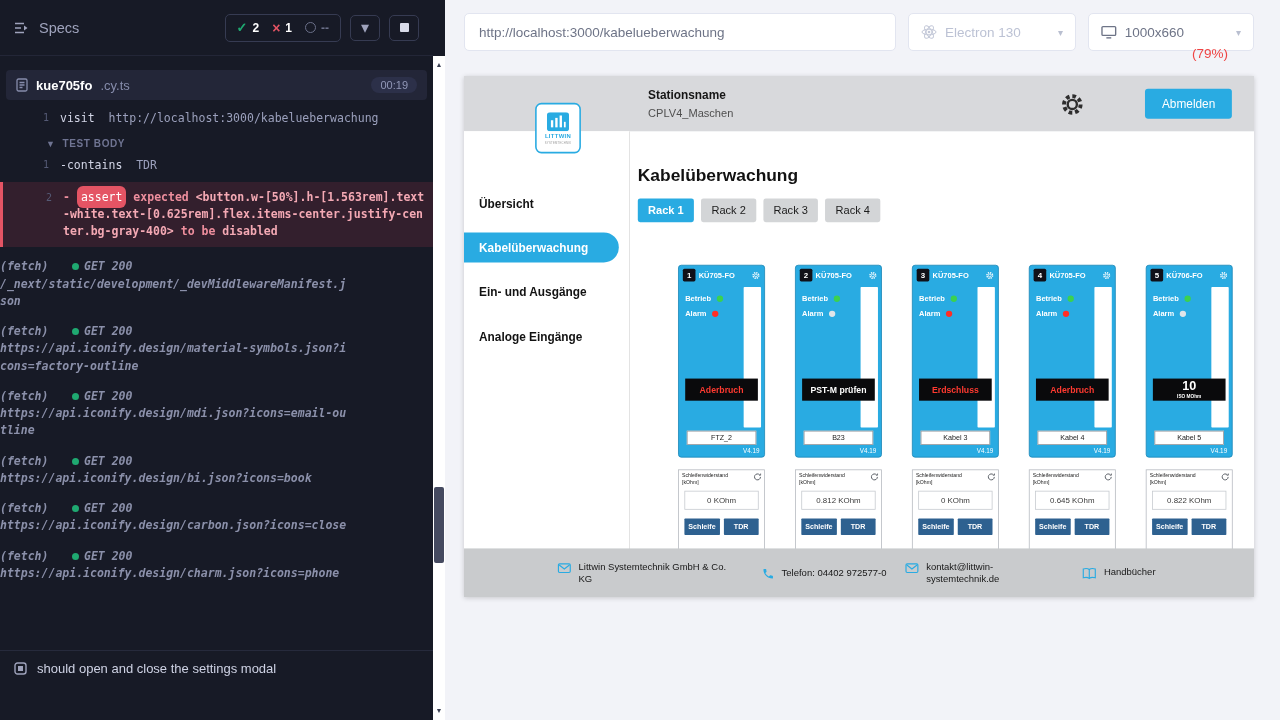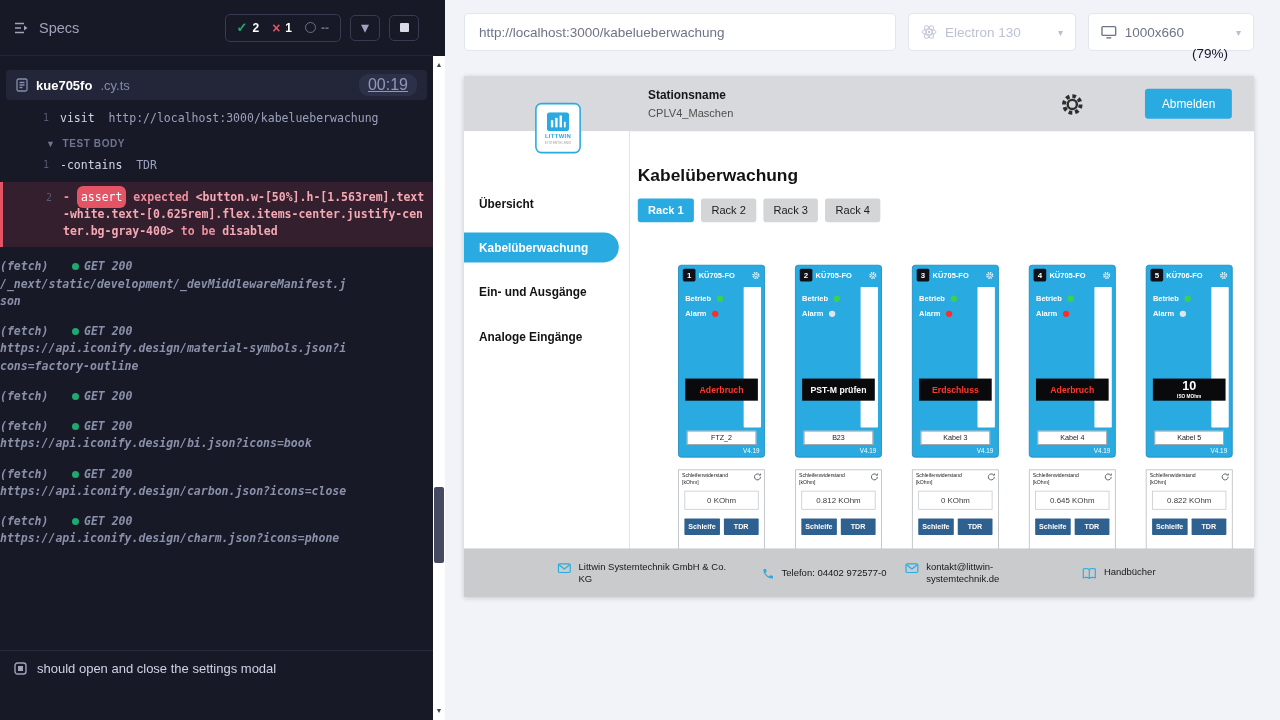--- a/index.html
+++ b/index.html
@@ -16,21 +16,21 @@
   .stat .s-pass { color:#1fa971; font-size:13px; }
   .stat .s-fail { color:#e45464; font-size:14px; }
   .stat .s-pend { width:11px; height:11px; border:1.5px solid #6b7089; border-radius:50%; display:inline-block; }
   .stat .pend-num { color:#6b7089; }
   .icon-btn { width:30px; height:26px; border:1px solid #363b52; border-radius:5px; display:flex; align-items:center; justify-content:center; color:#9fa3bc; cursor:pointer; }
   .stop-sq { width:9px; height:9px; background:#d8dbe8; border-radius:1px; }
 
   .spec-bar { height:30px; margin:14px 6px 0; background:#232638; border-radius:4px; display:flex; align-items:center; gap:8px; padding:0 10px; flex-shrink:0; }
   .spec-name { color:#fff; font-weight:bold; font-size:13px; }
   .spec-ext { color:#868cab; font-size:13px; }
-  .spec-timer { margin-left:auto; color:#9298b8; font-size:16px; background:#2c3049; padding:2px 9px; border-radius:9px;text-decoration:underline; }
+  .spec-timer { margin-left:auto; color:#9298b8; font-size:11px; background:#2c3049; padding:2px 9px; border-radius:9px; }
 
   .log { flex:1; overflow:hidden; font-family:"DejaVu Sans Mono", monospace; font-size:11.5px; padding-top:8px; }
   .lrow { display:flex; padding:2px 8px 2px 0; }
   .lnum { width:60px; flex-shrink:0; text-align:right; padding-right:11px; color:#555a75; font-size:10px; padding-top:2px; }
   .lbody { flex:1; min-width:0; color:#9ba0bc; line-height:1.5; word-break:break-word; }
   .cmd { color:#d2d5e6; }
   .section-row { display:flex; align-items:center; gap:7px; padding:9px 8px 6px 46px; color:#6f7492; font-family:"Liberation Sans", sans-serif; font-size:10px; font-weight:bold; letter-spacing:0.6px; cursor:pointer; }
   .sec-chev { font-size:9px; color:#6f7492; }
   .assert-row { background:#331f2d; border-left:3px solid #e45464; margin:5px 0; padding:7px 8px 7px 0; }
   .assert-row .lnum { padding-top:3px; }
@@ -58,21 +58,21 @@
   .rs-thumb { position:absolute; top:431px; left:1px; width:10px; height:76px; background:#454a60; border-radius:2px; cursor:pointer; }
 
   
   .browser { flex:1; background:#f2f3f8; display:flex; flex-direction:column; }
   .topbar { height:64px; display:flex; align-items:center; gap:12px; padding:0 26px 0 19px; flex-shrink:0; }
   .url-box { flex:1; height:38px; background:#fff; border:1px solid #e2e5f0; border-radius:5px; display:flex; align-items:center; padding:0 14px; color:#6e7487; font-size:13.5px; cursor:text; }
   .select-box { height:38px; background:#fff; border:1px solid #e2e5f0; border-radius:5px; display:flex; align-items:center; gap:8px; padding:0 12px; font-size:13.5px; cursor:pointer; flex-shrink:0; }
   .browser-select { width:168px; color:#bcc2d4; }
   .viewport-select { width:166px; color:#6e7487; }
   .chev { margin-left:auto; color:#b9bfd0; font-size:10px; }
-  .zoom-dim { color:#0f172a;margin-top:42px; }
+  .zoom-dim { color:#ef4444;margin-top:42px; }
 
   
   .aut-frame { width:790px; height:521px; margin:12px 26px 0 19px; background:#fff; box-shadow:0 1px 5px rgba(0,0,0,0.18); overflow:hidden; position:relative; }
   .aut { width:1000px; height:660px; transform:scale(0.79); transform-origin:0 0; background:#fff; position:relative; }
 
   .app-header { height:70px; background:#d8d9dc; position:relative; }
   .logo-box { position:absolute; left:90px; top:34px; width:58px; height:64px; background:#fff; border:2px solid #29abe2; border-radius:8px; z-index:20; display:flex; flex-direction:column; align-items:center; justify-content:center; gap:2px; }
   .logo-text { font-size:7.5px; font-weight:bold; color:#29abe2; letter-spacing:0.4px; }
   .logo-sub { font-size:3.5px; color:#9a9a9a; letter-spacing:0.3px; }
   .station { position:absolute; left:233px; top:15px; }
@@ -229,20 +229,21 @@
         </div>
       </div>
       <div class="lrow fetch-row">
         <div class="lnum"></div>
         <div class="lbody">
           <div class="fetch-head">
               <span class="flabel">(fetch)</span>
               <span class="gdot"></span>
               <span>GET 200</span>
             </div>
+          <div class="furl">https://api.iconify.design/mdi.json?icons=email-outline</div>
         </div>
       </div>
       <div class="lrow fetch-row">
         <div class="lnum"></div>
         <div class="lbody">
           <div class="fetch-head">
               <span class="flabel">(fetch)</span>
               <span class="gdot"></span>
               <span>GET 200</span>
             </div>

